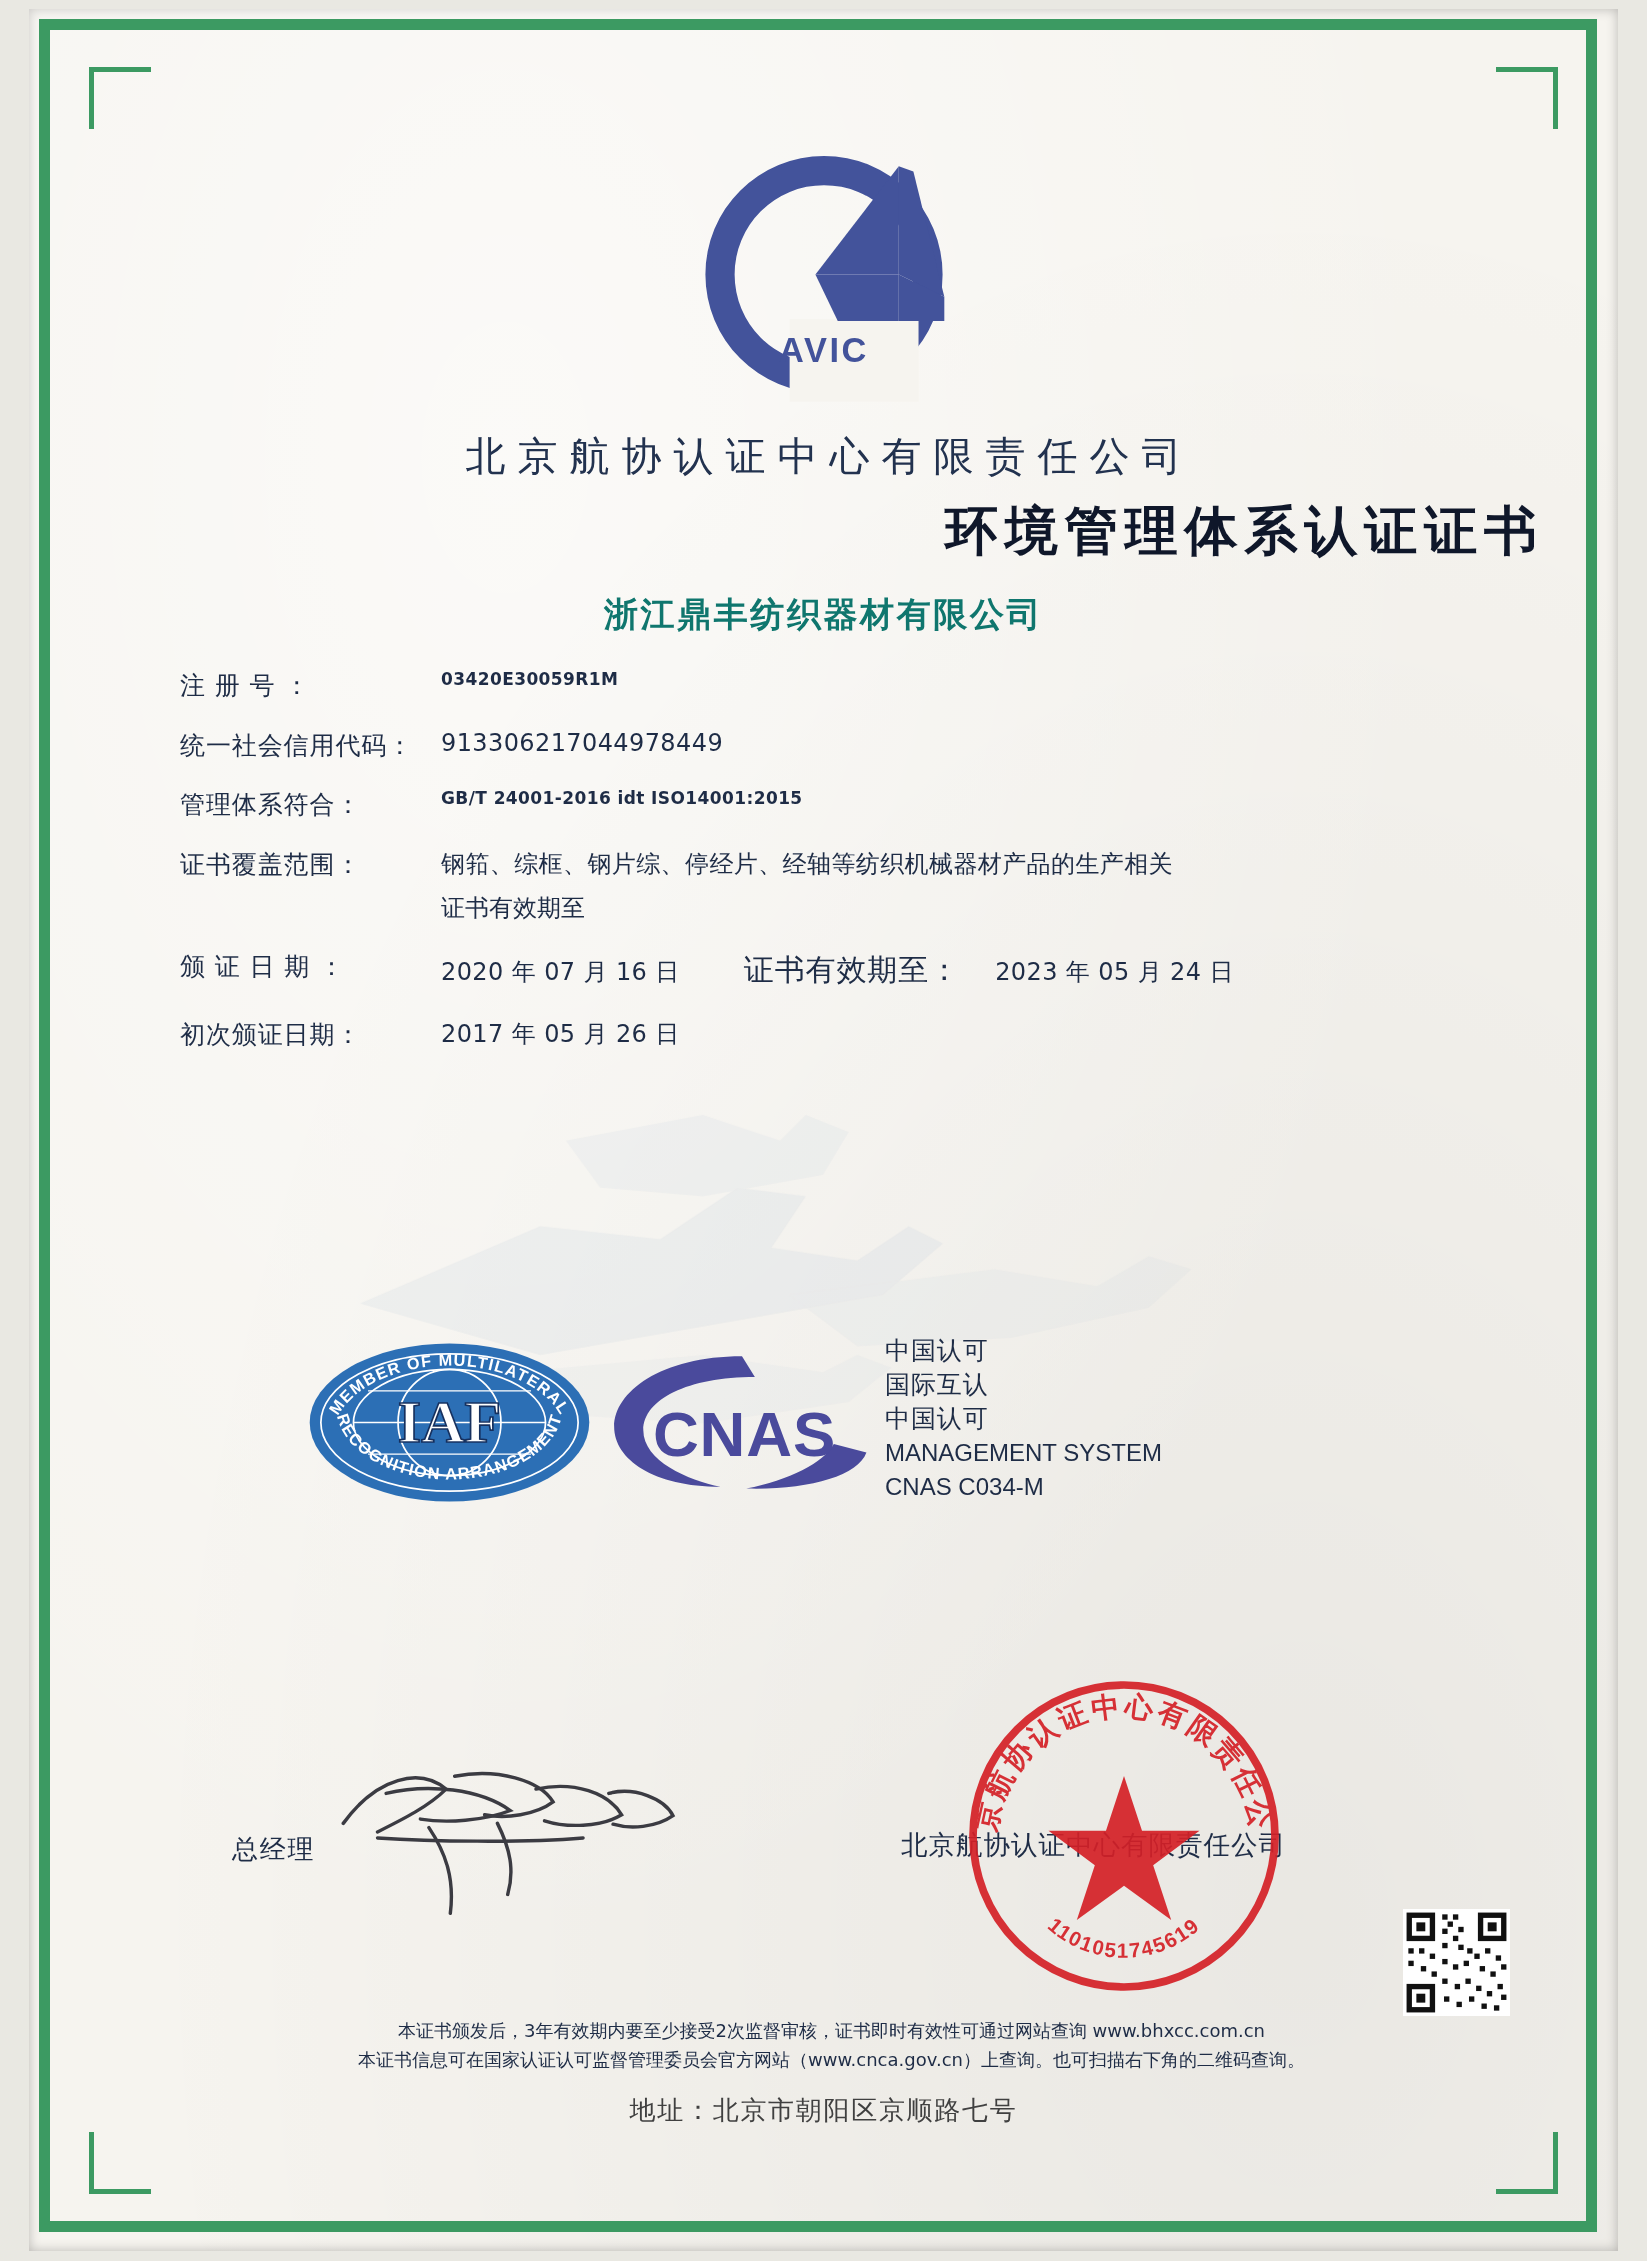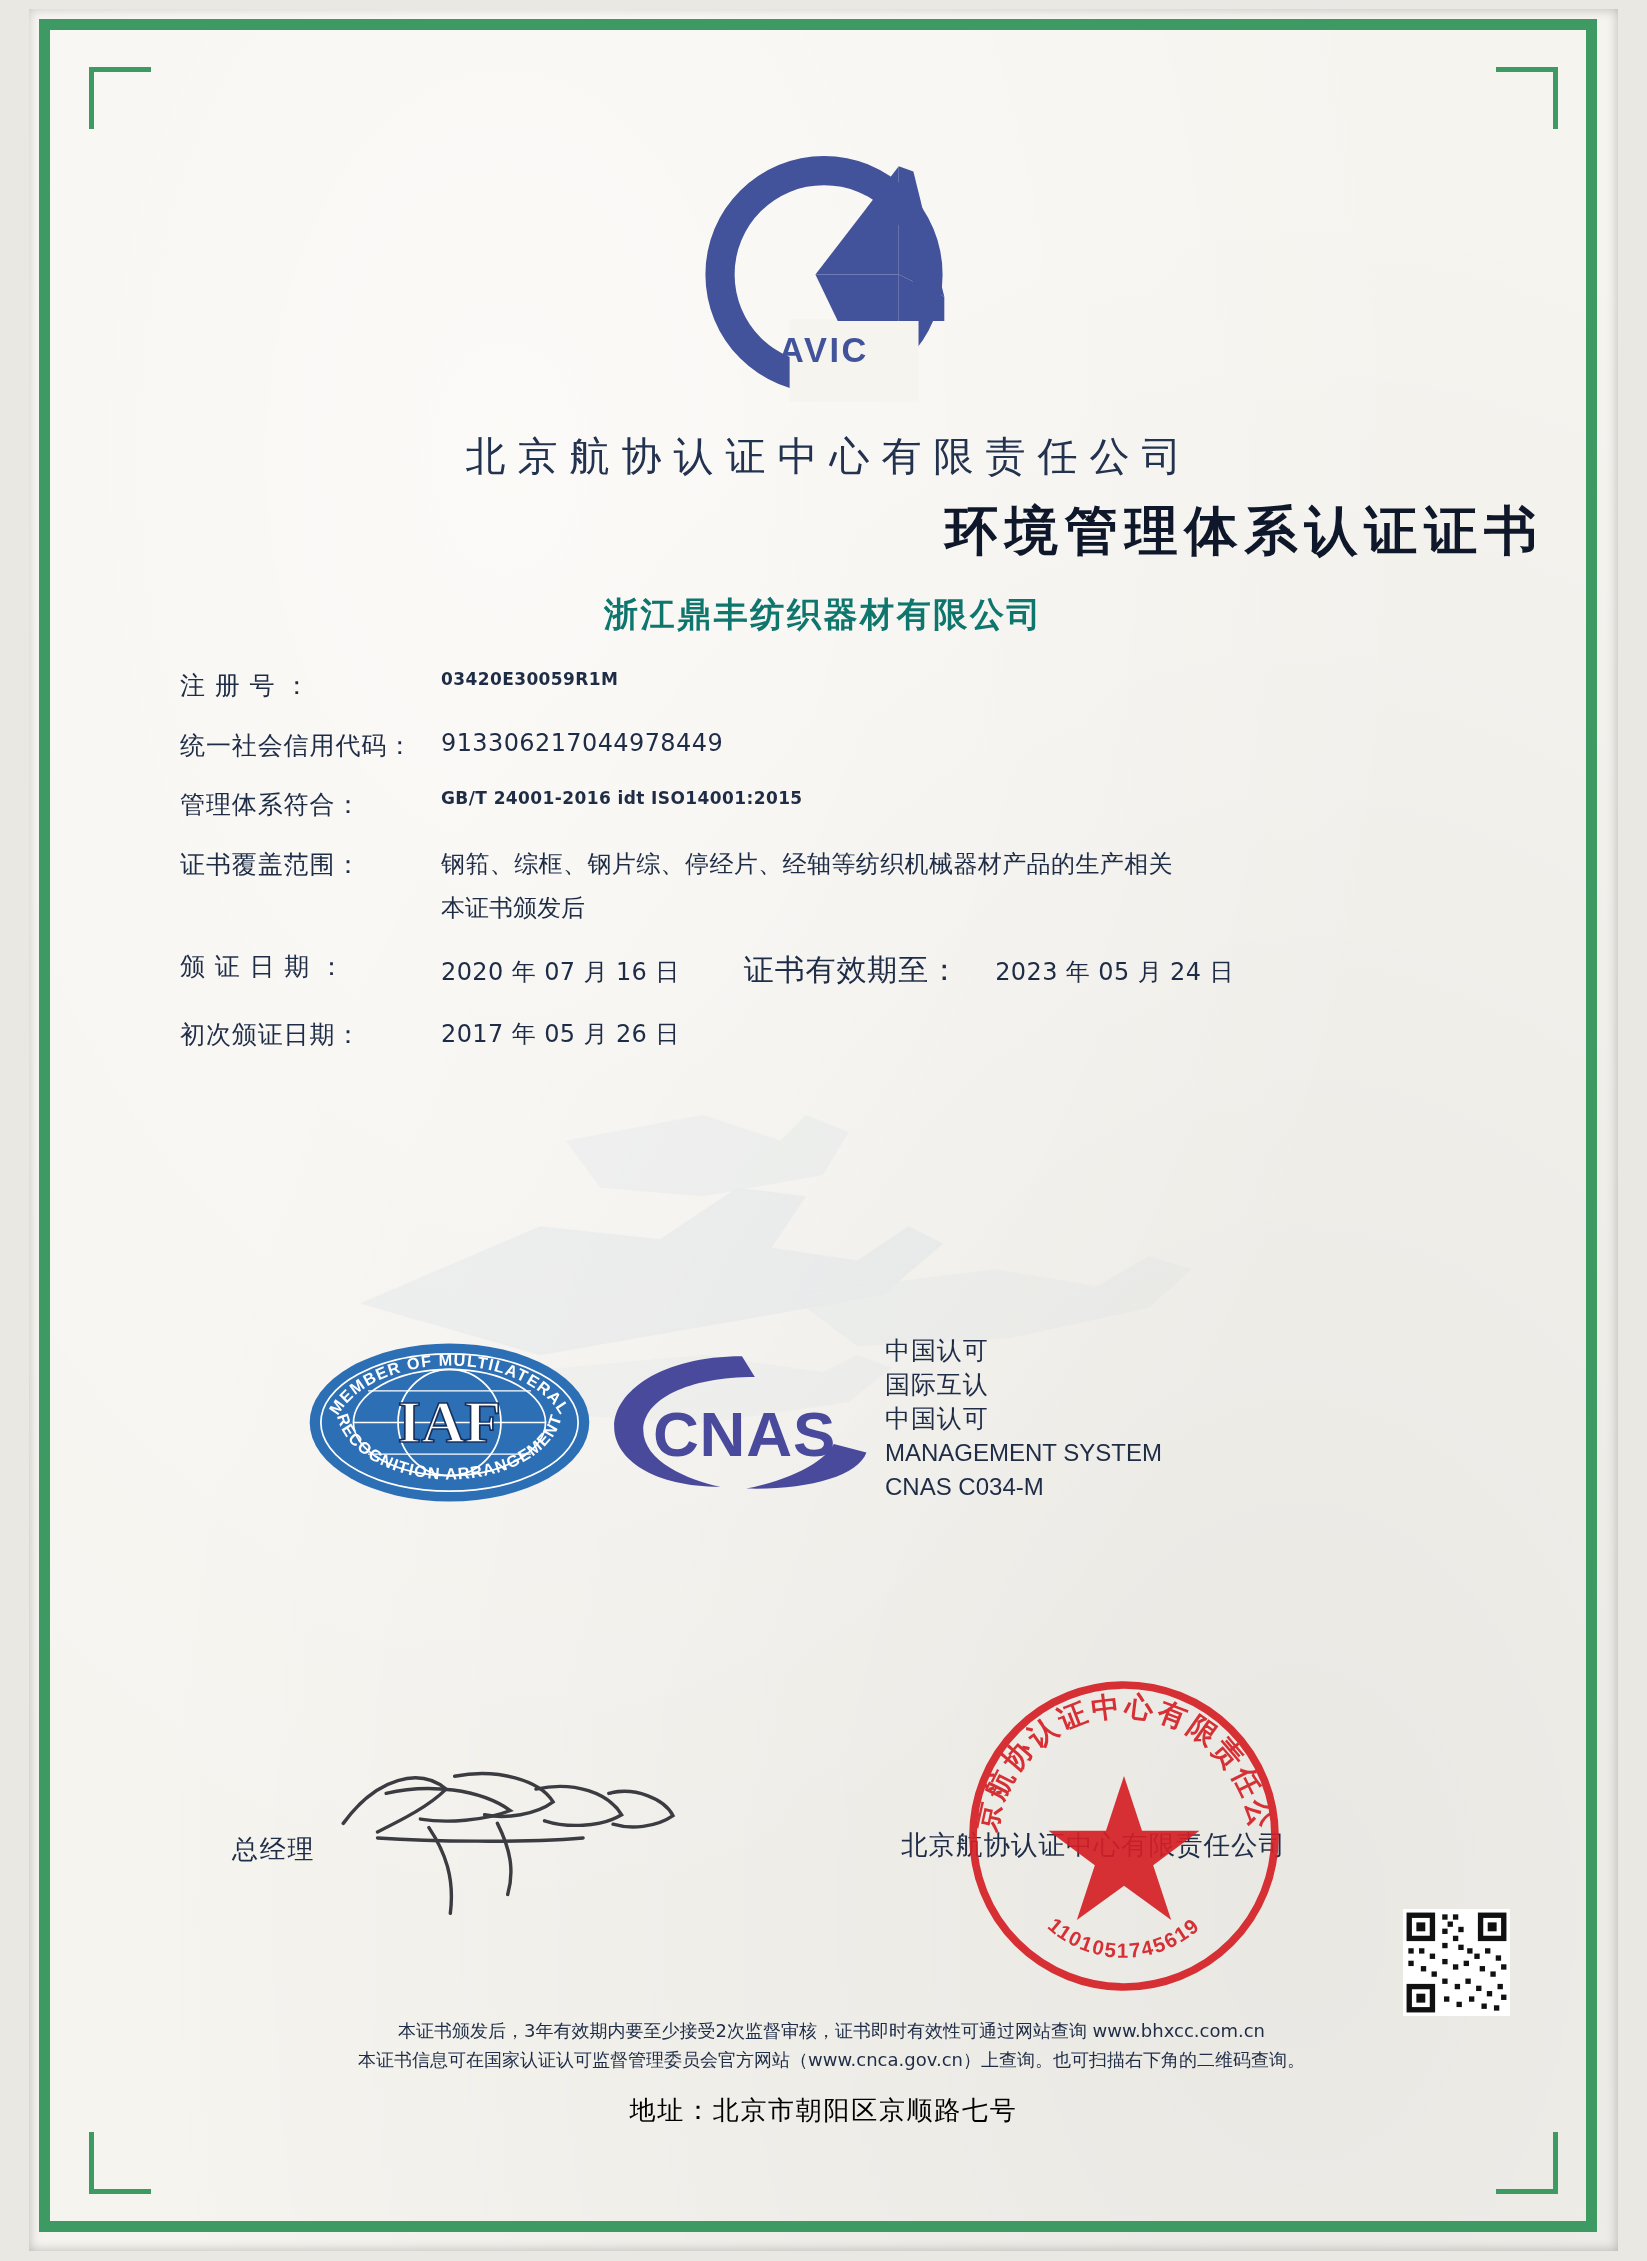--- a/index.html
+++ b/index.html
@@ -253,21 +253,21 @@
     font-size: 18px;
     line-height: 29px;
   }
   .footnotes .line { white-space: nowrap; }
   .address {
     position: absolute;
     left: 0;
     top: 2007px;
     width: 100%;
     text-align: center;
-    color: #000000;
+    color: #404040;
     font-family: "DejaVu Sans", "Liberation Sans", sans-serif;
     font-size: 26px;
     letter-spacing: 1.7px;
   }
 </style>
 </head>
 <body>
 
 <div class="page">
   <div class="sheet"></div>
@@ -321,21 +321,21 @@
       <div class="row">
         <div class="lbl">管理体系符合：</div>
         <div class="val bold pad">GB/T 24001-2016 idt ISO14001:2015</div>
       </div>
 
       <div class="row">
         <div class="lbl">证书覆盖范围：</div>
         <div class="val pad">钢筘、综框、钢片综、停经片、经轴等纺织机械器材产品的生产相关</div>
       </div>
       <div class="scope-line2">
-        <span style="padding-left:12px">本证书颁发后</span>
+        <span style="padding-left:12px">证书有效期至</span>
       </div>
 
       <div class="row">
         <div class="lbl">颁 证 日 期 ：</div>
         <div class="val pad">
           <span>2020 年 07 月 16 日</span>
           <span class="inline-sep"></span>
           <span class="inline-lbl">证书有效期至：</span>
           <span class="inline-sep" style="width:19px"></span>
           <span>2023 年 05 月 24 日</span>

